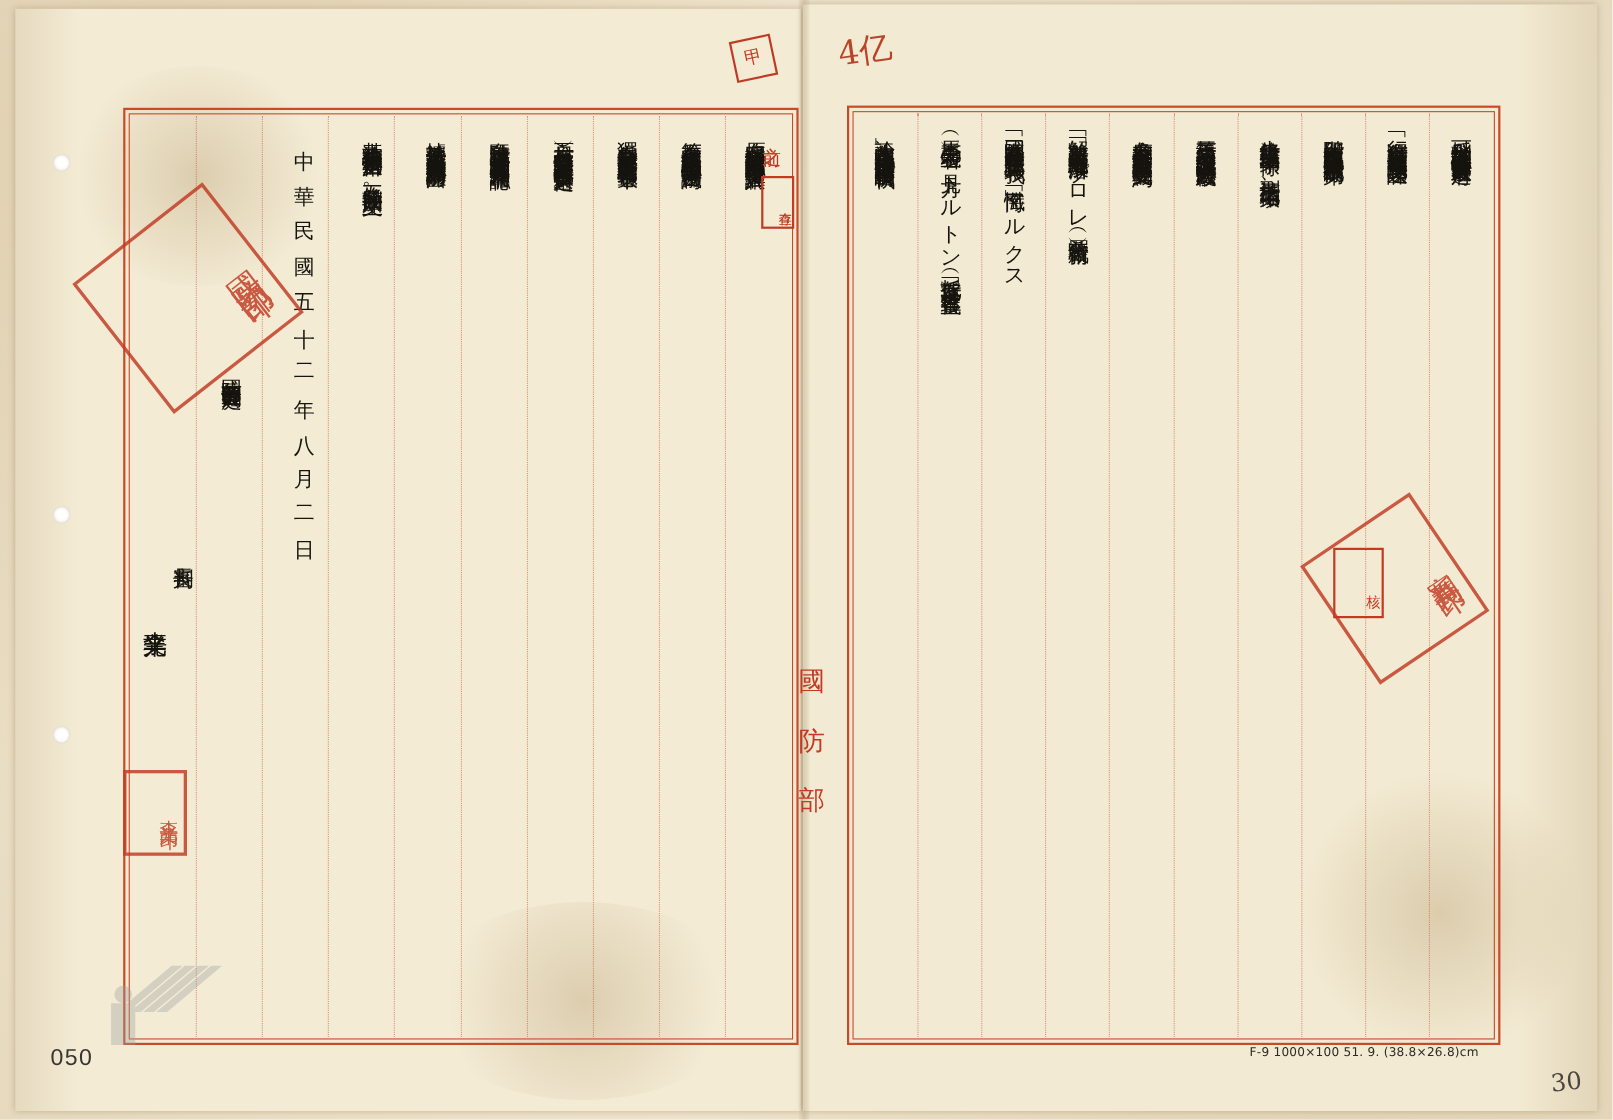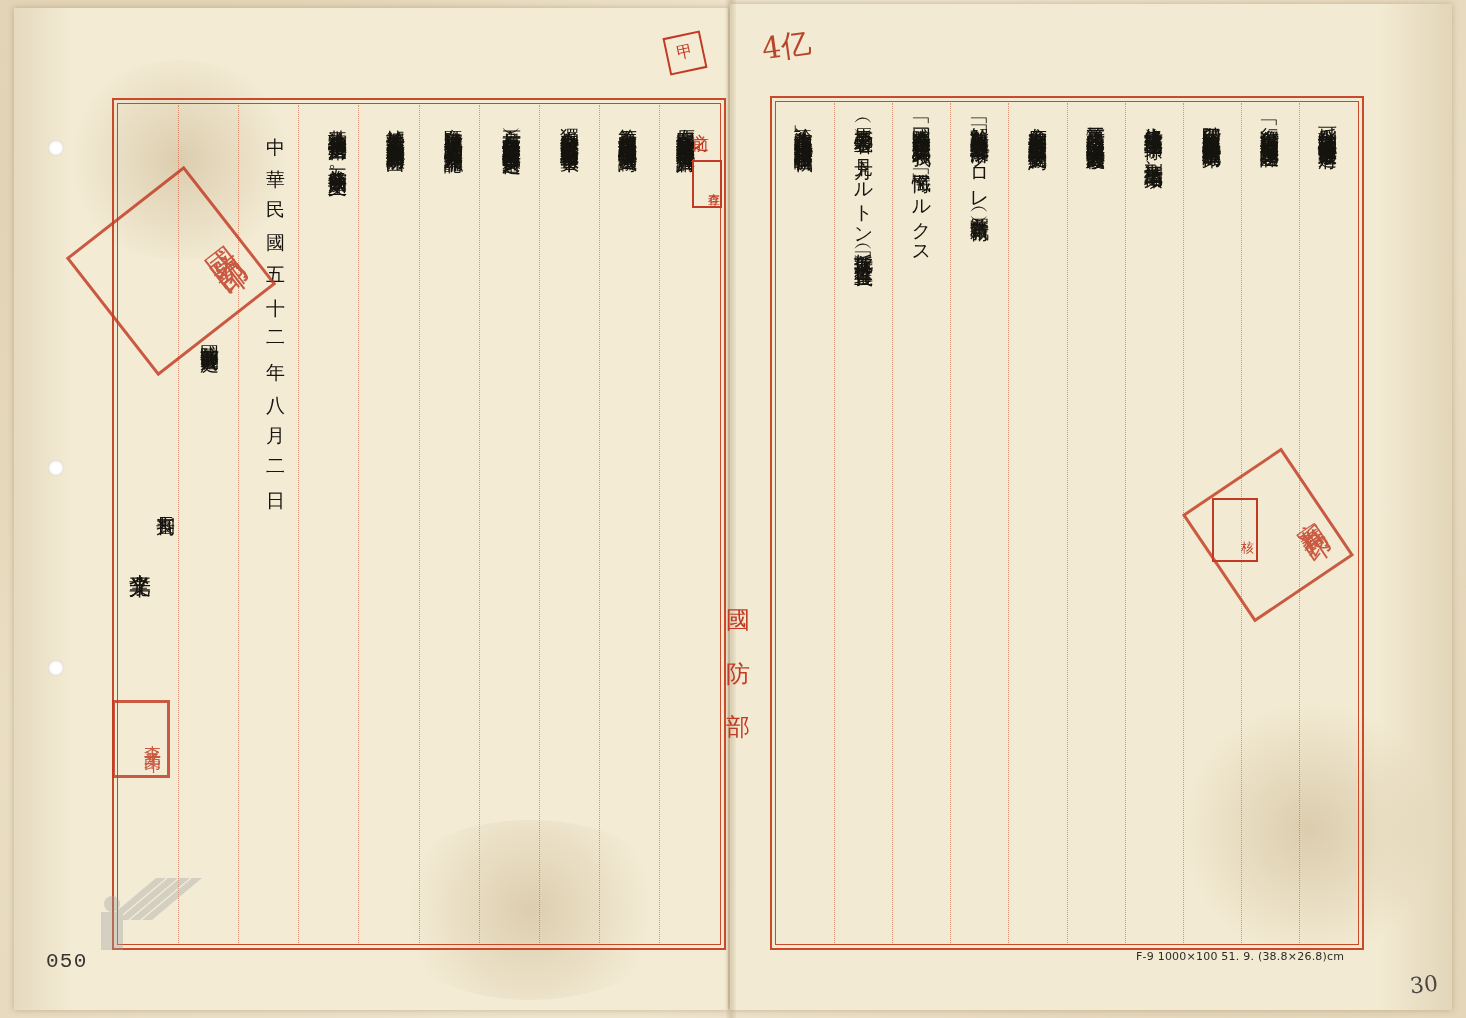--- a/index.html
+++ b/index.html
@@ -188,21 +188,21 @@
     color: #c23a23;
     font-size: 24px;
     letter-spacing: 0.5em;
     font-family: "DejaVu Serif", serif;
   }
   .folio {
     position: absolute;
     left: 46px; top: 950px;
     color: #3a3531;
     font-size: 21px;
-    font-family: Liberation Mono, monospace;
+    font-family: Liberation Sans, sans-serif;
     letter-spacing: 0.06em;
   }
   .formcode {
     position: absolute;
     left: 1136px; top: 950px;
     color: #2e2a26;
     font-size: 11px;
     font-family: "DejaVu Sans", sans-serif;
     letter-spacing: 0.02em;
   }

